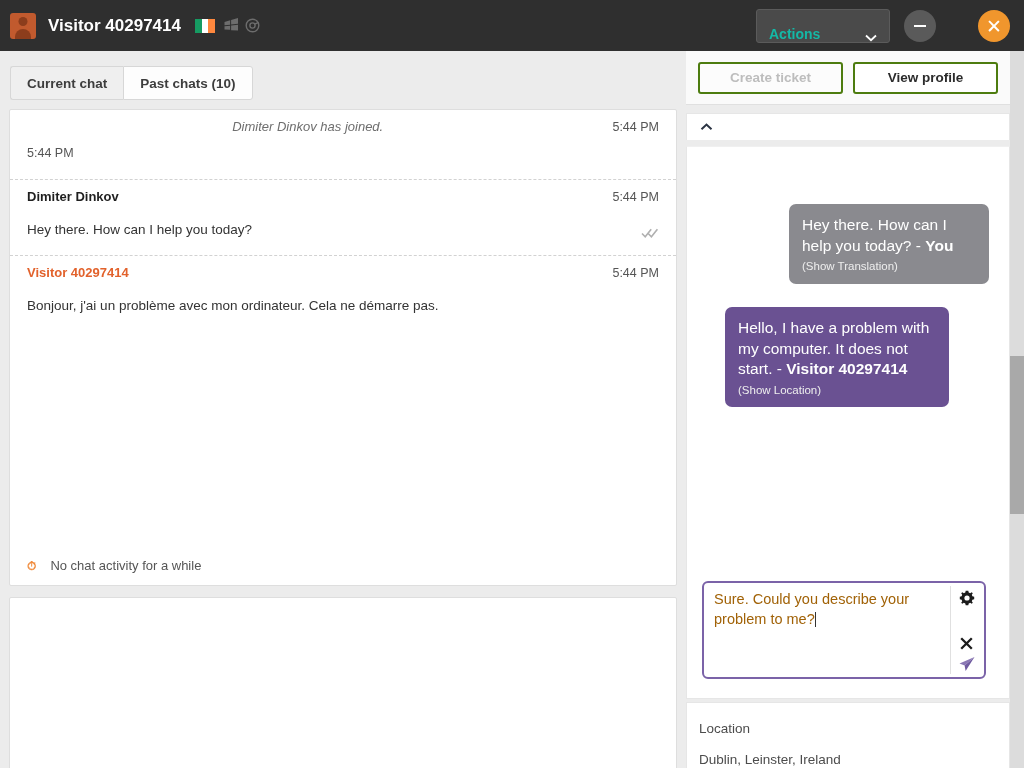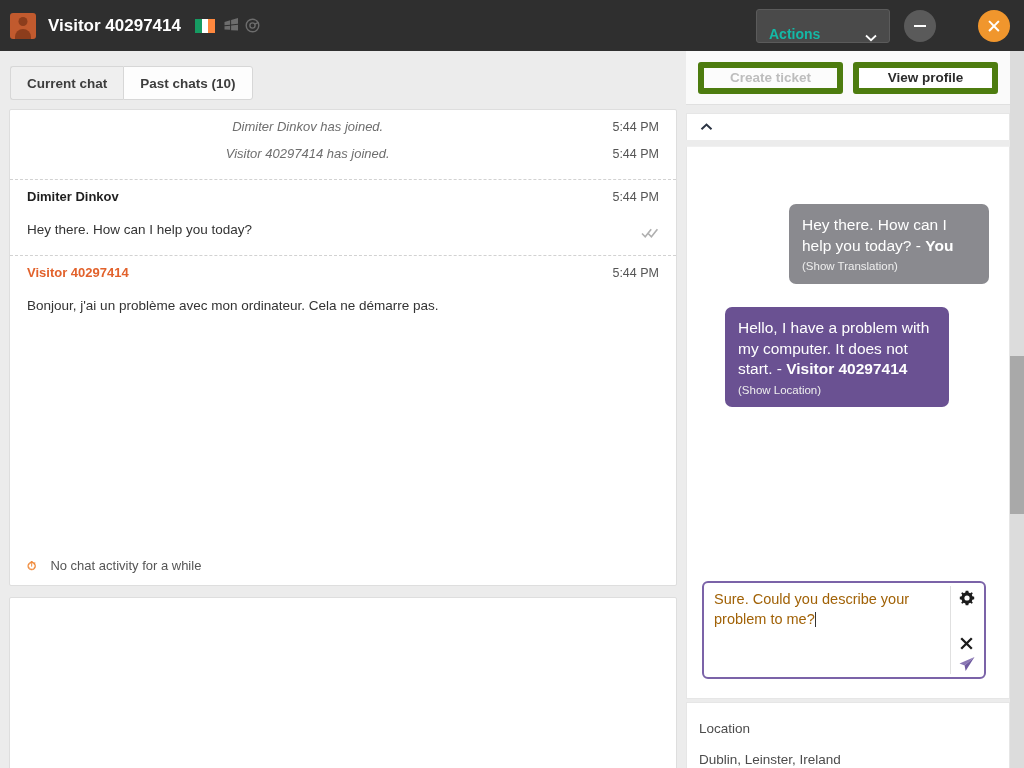--- a/index.html
+++ b/index.html
@@ -124,21 +124,21 @@
     position: absolute; left: 686px; top: 51px; width: 338px; height: 717px;
     background: #ececec;
   }
   .top-actions {
     position: absolute; left: 0; top: 0; width: 324px; height: 54px;
     background: #fafafa; border-bottom: 1px solid #e0e0e0;
     display: flex; align-items: center; justify-content: center; gap: 10px;
   }
   .flat-btn {
     width: 145px; height: 32px; border-radius: 3px;
-    border: 6px solid #4d7c0f; background: #fff;
+    border: 2px solid #4d7c0f; background: #fff;
     font-size: 13.5px; font-weight: bold; color: #2b2b2b;
     display: flex; align-items: center; justify-content: center; cursor: pointer;
   }
   .flat-btn.disabled { color: #bdbdbd; background: #fcfcfc; cursor: default; }
 
   .collapse-bar {
     position: absolute; left: 0; top: 62px; width: 324px; height: 27px;
     background: #fff; border: 1px solid #e6e6e6; border-bottom: none;
     display: flex; align-items: center; cursor: pointer;
   }
@@ -254,21 +254,20 @@
     </div>
 
     <div class="chat-panel">
 
       <div style="padding-top:9px;">
         <div class="sysline">
           <span class="txt">Dimiter Dinkov has joined.</span>
           <span class="time">5:44 PM</span>
         </div>
         <div class="sysline">
-          <span class="txt">Visitor 40297414 has joined.</span>
           <span class="time">5:44 PM</span>
         </div>
       </div>
 
       <div class="divider"></div>
 
       <div class="msg-group">
         <div class="msg-head">
           <span class="msg-author">Dimiter Dinkov</span>
           <span class="msg-time">5:44 PM</span>

